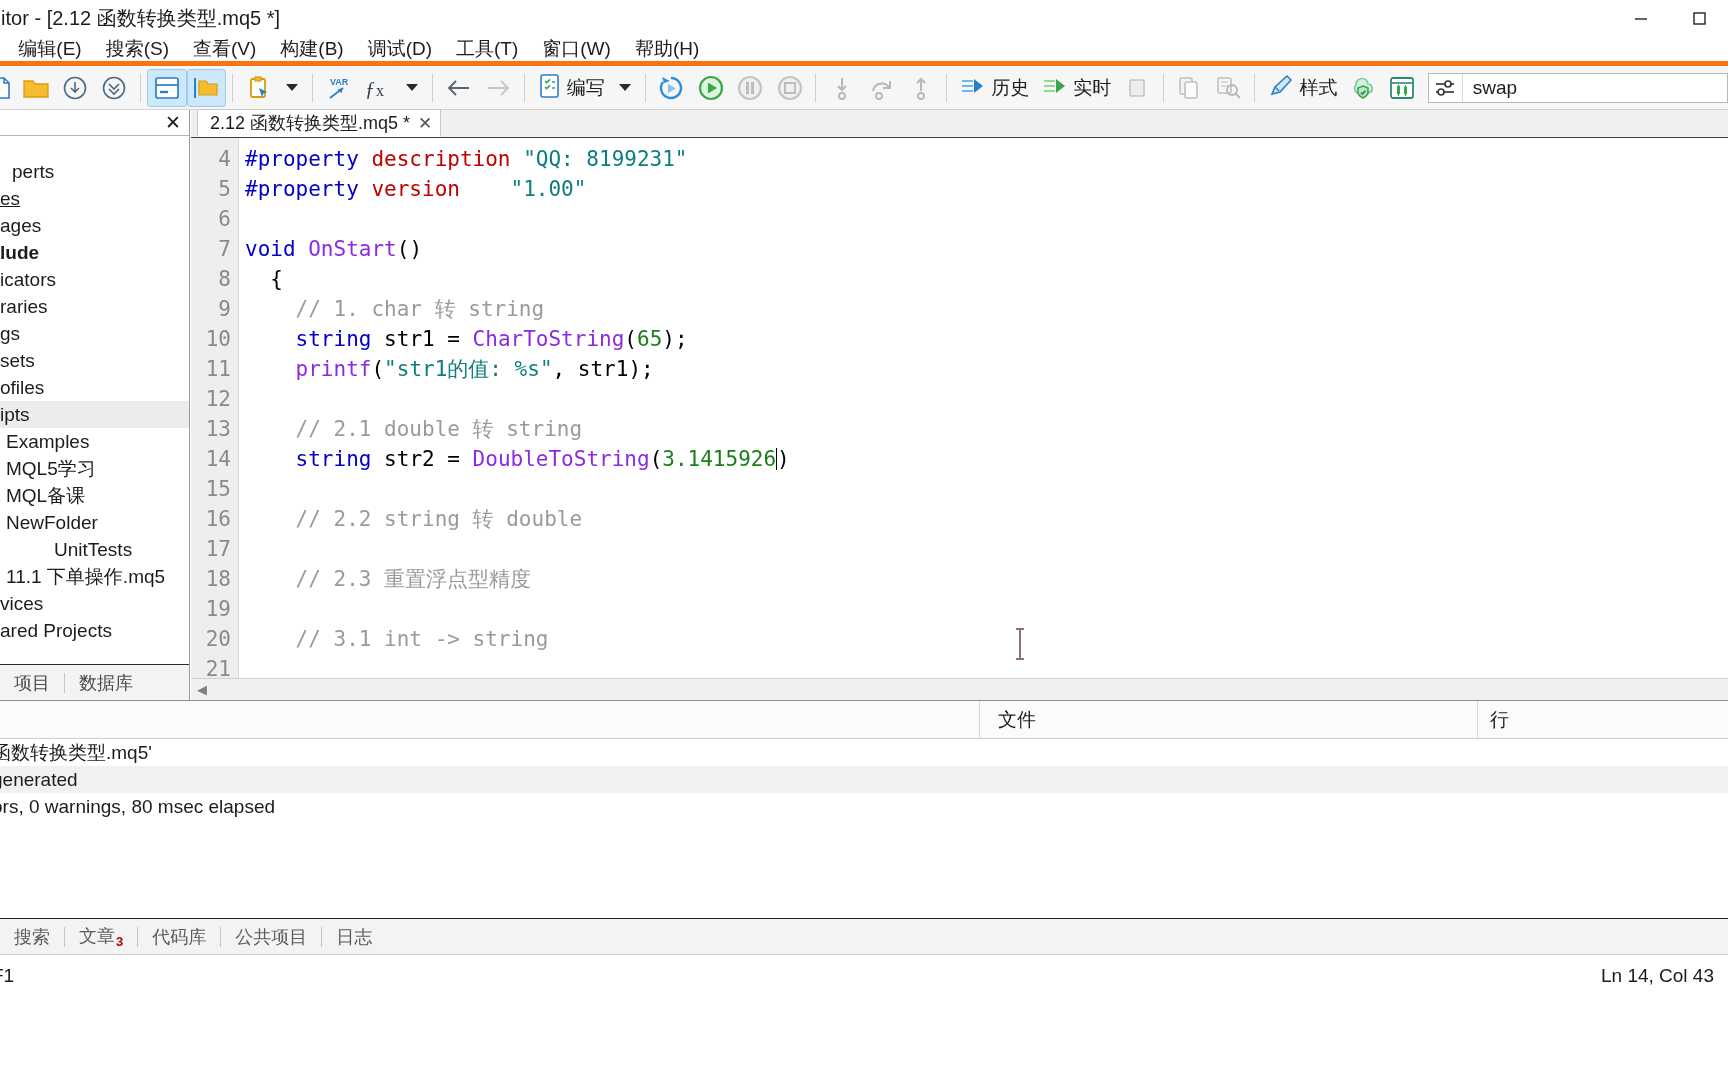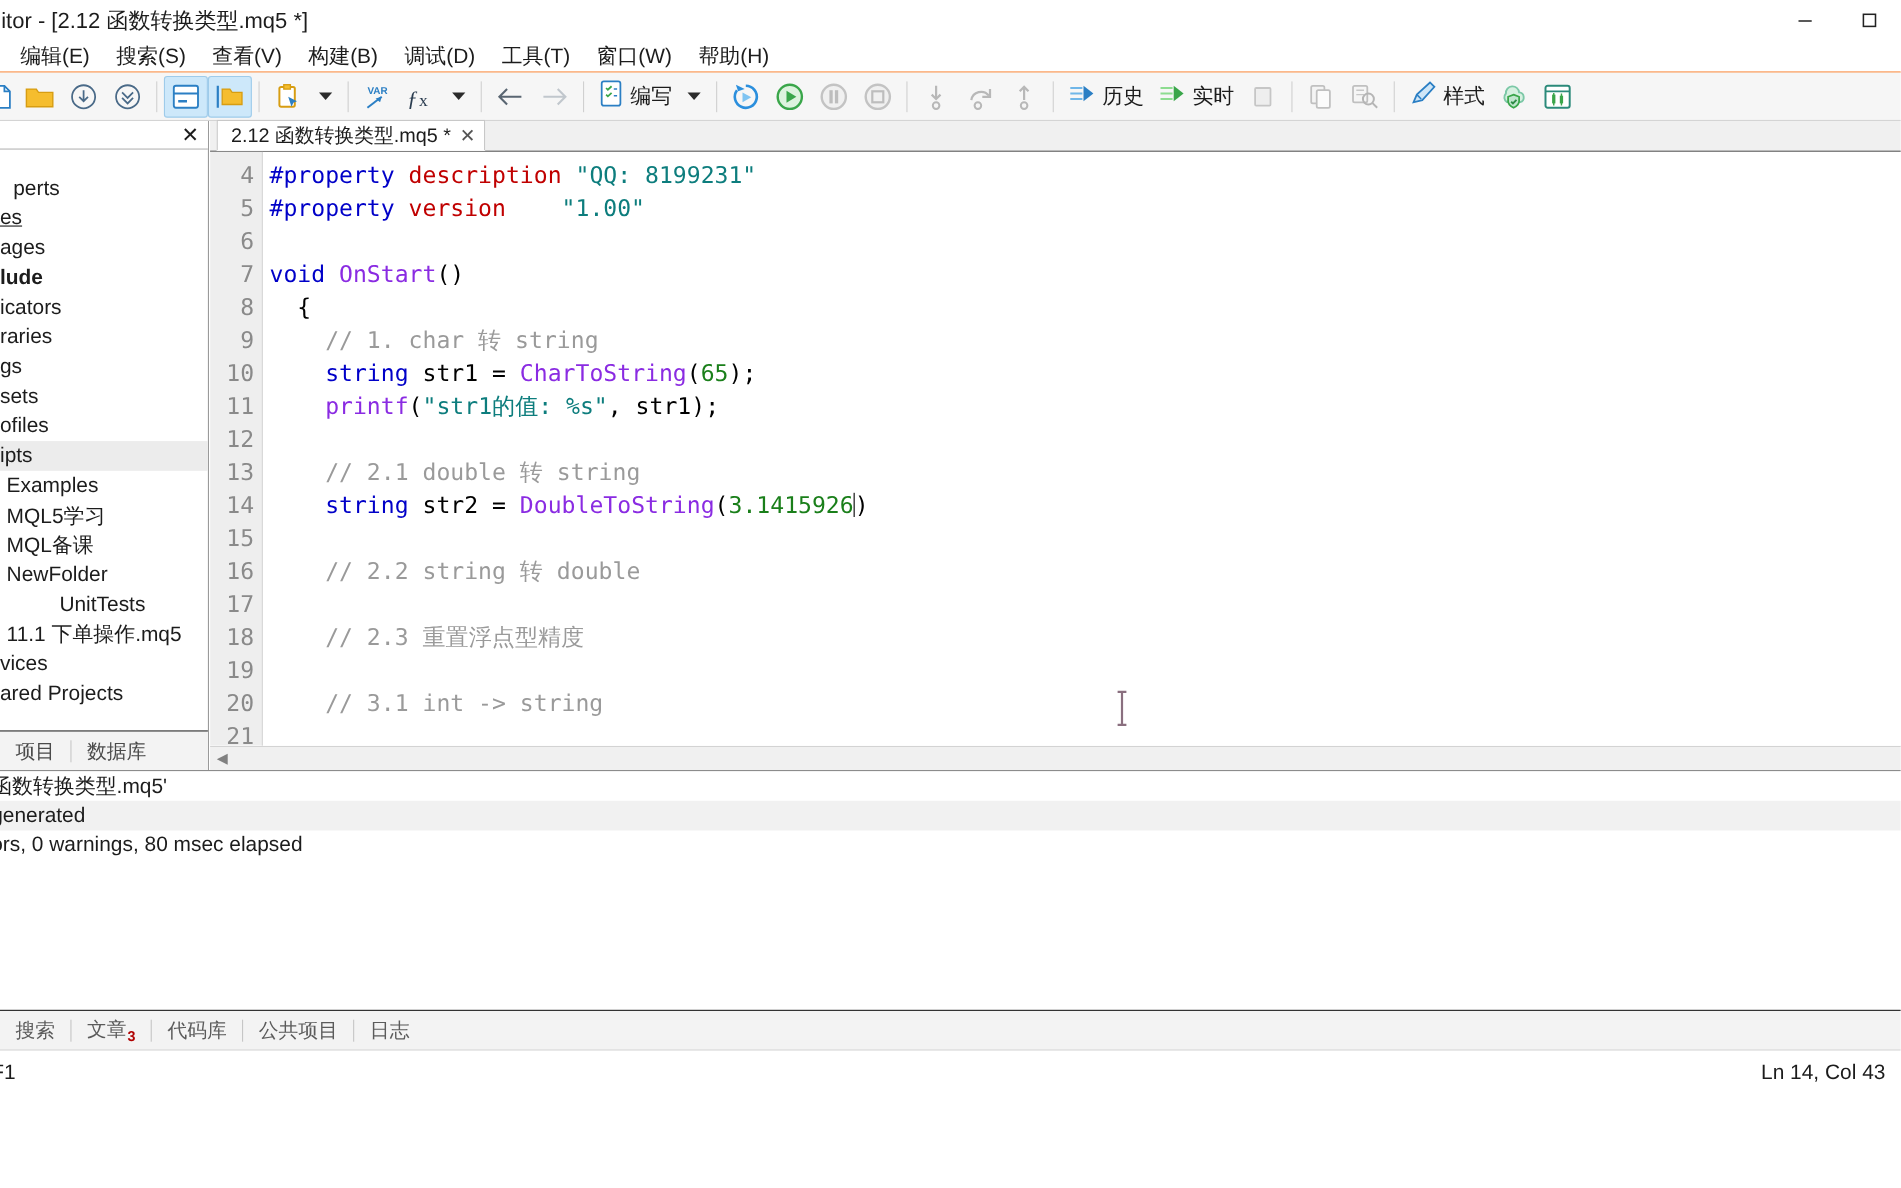--- a/index.html
+++ b/index.html
@@ -28,21 +28,21 @@
   .win-btn {
     width: 58px; height: 36px; display: flex; align-items: center;
     justify-content: center; color: #222; font-size: 16px;
   }
   .win-btn svg { display: block; }
 
   
   .menubar {
     position: absolute; top: 36px; left: 0; width: 1728px; height: 30px;
     background: #ffffff; display: flex; align-items: center;
-    border-bottom: 1px solid #f97316;
+    border-bottom: 5px solid #f97316;
   }
   .menu-item {
     font-size: 19px; color: #1c1c1c; padding: 2px 12px; white-space: nowrap;
   }
   .menu-item.clipped { padding-left: 0; margin-left: -12px; }
 
   
   .toolbar {
     position: absolute; top: 66px; left: 0; width: 1728px; height: 44px;
     background: #f6f6f6; border-bottom: 1px solid #d4d4d4;
@@ -467,20 +467,31 @@
       <svg width="28" height="26" viewBox="0 0 28 26">
           <rect x="3" y="3" width="22" height="20" rx="2" fill="#fff" stroke="#2b8a7a" stroke-width="1.8"></rect>
           <line x1="3" y1="8" x2="25" y2="8" stroke="#2b8a7a" stroke-width="1.6"></line>
           <rect x="9" y="11" width="3" height="8" fill="#3aa64a"></rect>
           <line x1="10.5" y1="9.5" x2="10.5" y2="21" stroke="#3aa64a" stroke-width="1.3"></line>
           <rect x="16" y="12" width="3" height="7" fill="#3aa64a"></rect>
           <line x1="17.5" y1="10" x2="17.5" y2="21" stroke="#3aa64a" stroke-width="1.3"></line>
         </svg>
     </div>
 
+    <div class="search-box">
+      <span class="ic">
+        <svg width="24" height="22" viewBox="0 0 24 22">
+            <line x1="3" y1="7" x2="21" y2="7" stroke="#3a3a3a" stroke-width="1.7"></line>
+            <line x1="3" y1="15" x2="21" y2="15" stroke="#3a3a3a" stroke-width="1.7"></line>
+            <circle cx="15" cy="7" r="3" fill="#fff" stroke="#3a3a3a" stroke-width="1.7"></circle>
+            <circle cx="8" cy="15" r="3" fill="#fff" stroke="#3a3a3a" stroke-width="1.7"></circle>
+          </svg>
+      </span>
+      <input type="text" value="swap" style="">
+    </div>
   </div>
 
   <div class="navpanel">
     <div class="navpanel-header">
       <span class="nav-close">✕</span>
     </div>
     <div class="nav-tree" id="nav-tree">
         <div class="nav-item" style="padding-left: 12px;">
           <span>perts</span>
         </div>
@@ -577,20 +588,25 @@
           <path d="M3 2h8M3 32h8M7 2v30" stroke="#8a6f7f" stroke-width="2" fill="none"></path>
         </svg>
       </div>
     </div>
     <div class="hscroll">
       <span class="arrow">◀</span>
     </div>
   </div>
 
   <div class="toolbox">
+    <div class="tb-colhdr">
+      <div class="c-desc"></div>
+      <div class="c-file">文件</div>
+      <div class="c-line">行</div>
+    </div>
     <div class="log-list" id="log-list">
         <div class="log-row">
           <span class="txt">函数转换类型.mq5'</span>
         </div>
         <div class="log-row alt">
           <span class="txt">generated</span>
         </div>
         <div class="log-row">
           <span class="txt">ors, 0 warnings, 80 msec elapsed</span>
         </div>

